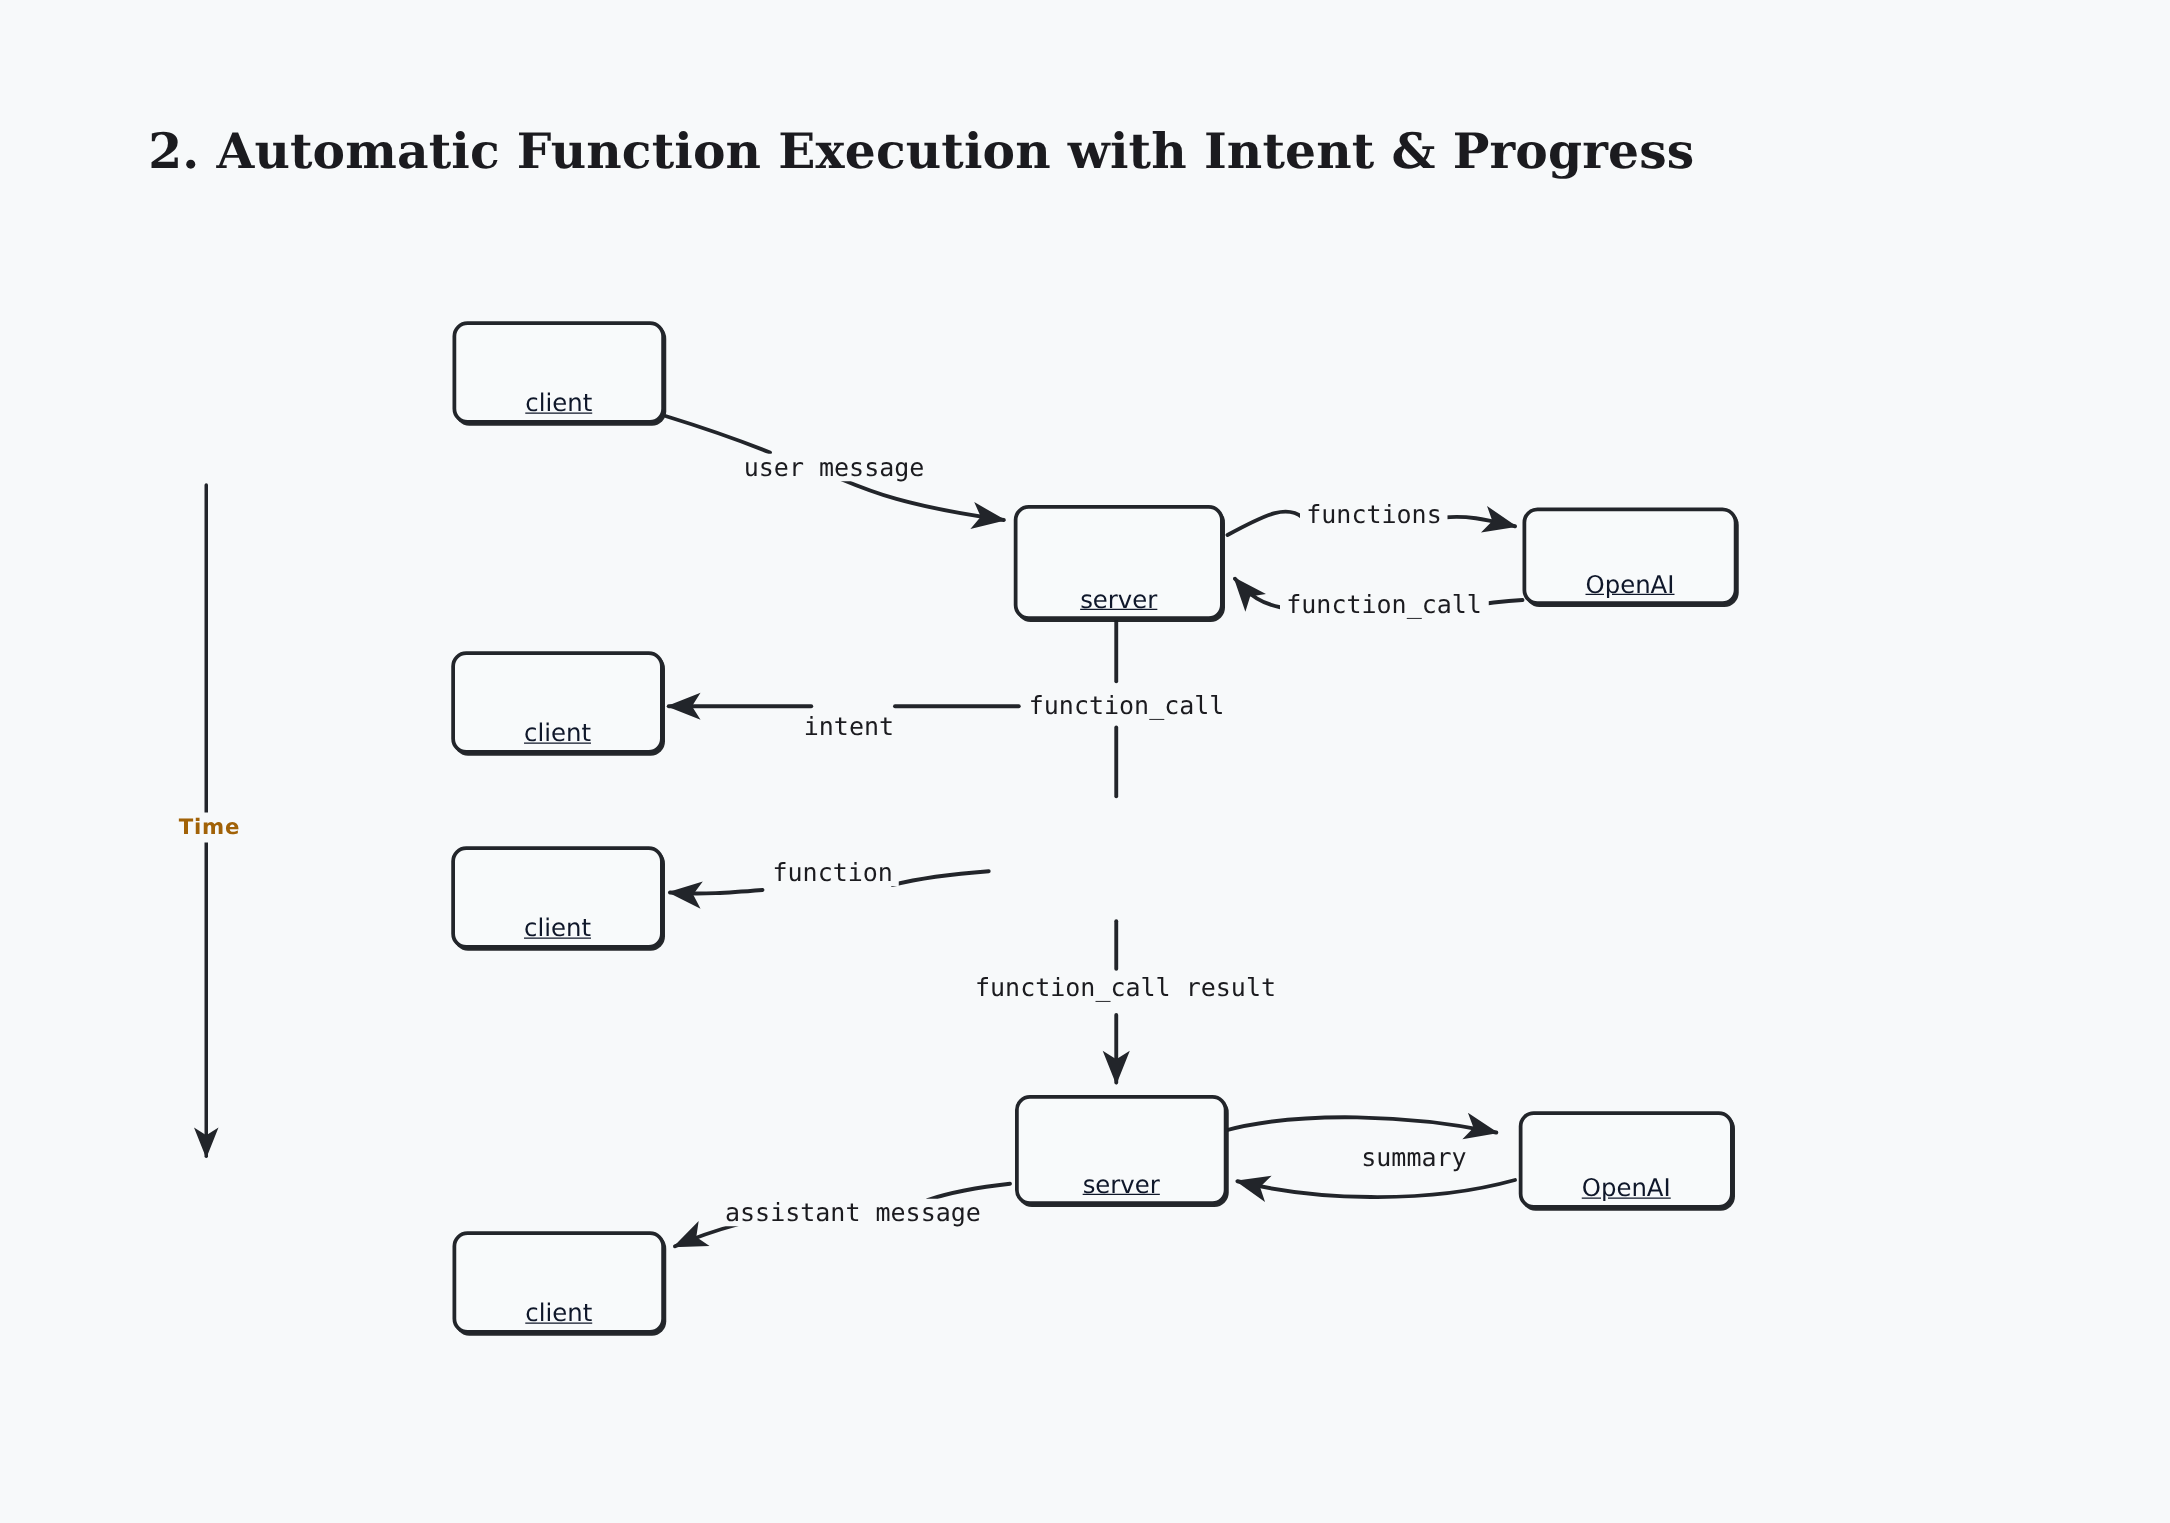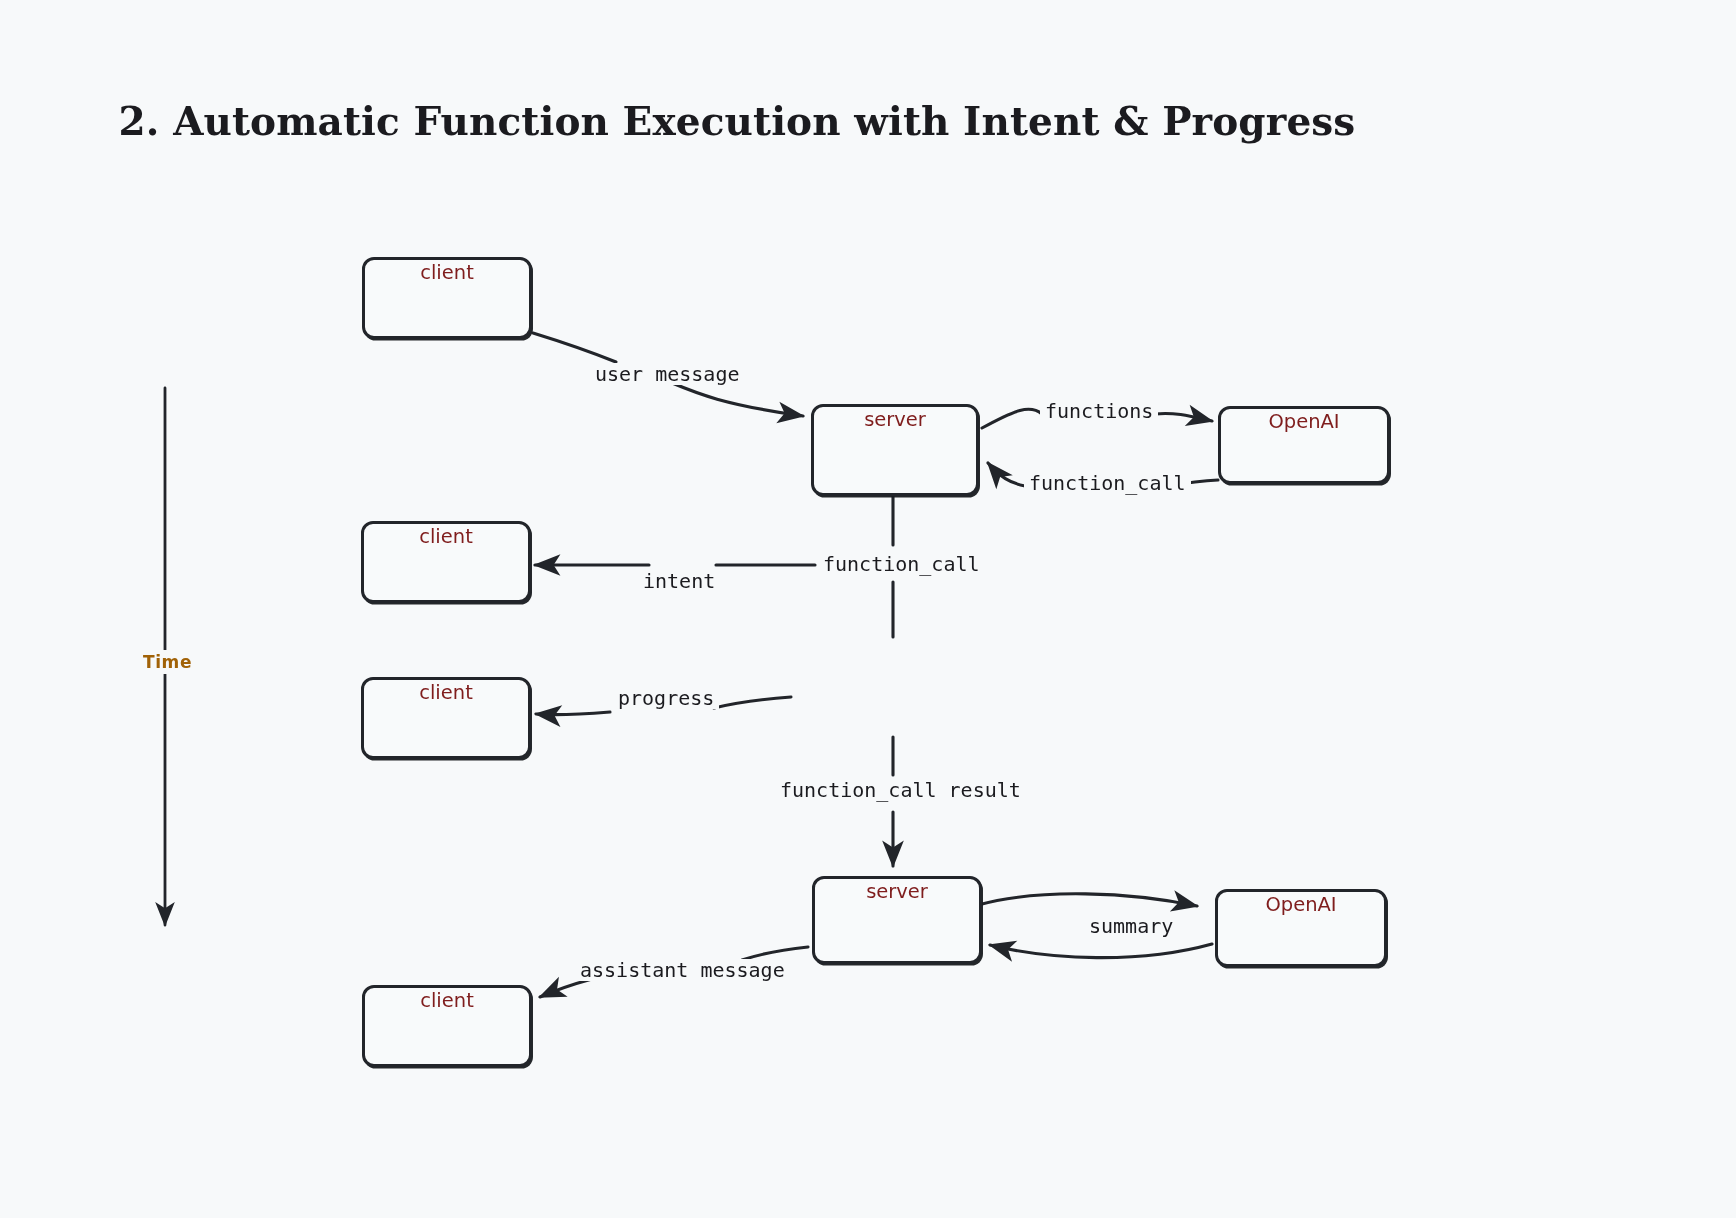--- a/index.html
+++ b/index.html
@@ -38,28 +38,29 @@
     color: #1b1b1f;
     letter-spacing: 0.1px;
   }
   .node-box {
     position: absolute;
     box-sizing: border-box;
     background: #f8fafb;
     border: 3.2px solid #22252a;
     border-radius: 12px;
     display: flex;
-    align-items: flex-start;
+    align-items: flex-end;
     justify-content: center;
     text-align: center;
     font-family: "DejaVu Sans", sans-serif;
     font-size: 19.5px;
-    color: #7f1d1d;
+    color: #0f172a;
     line-height: 1.32;
     box-shadow: 1.5px 2px 0 -0.5px rgba(25,28,32,0.95);
+    text-decoration: underline;
   }
   .node-box.emph {
     border-width: 3.6px;
     font-size: 20px;
   }
   .node-label {
     display: block;
     white-space: pre-line;
   }
   .edge-label {
@@ -192,21 +193,21 @@
   <div class="edge-label" style="left:590px; top:363px;">user message</div>
 
   <div class="edge-label" style="left:1040px; top:400px;">functions</div>
 
   <div class="edge-label" style="left:1024px; top:472px;">function_call</div>
 
   <div class="edge-label" style="left:818px; top:553px;">function_call</div>
 
   <div class="edge-label" style="left:638px; top:570px;">intent</div>
 
-  <div class="edge-label" style="left:613px; top:687px;">progress</div>
+  <div class="edge-label" style="left:613px; top:687px;">function</div>
 
   <div class="edge-label" style="left:775px; top:779px;">function_call result</div>
 
   <div class="edge-label" style="left:1084px; top:915px;">summary</div>
 
   <div class="edge-label" style="left:575px; top:959px;">assistant message</div>
 
   <div class="axis-label" style="left:139px; top:650px;">Time</div>
 
 </div>

